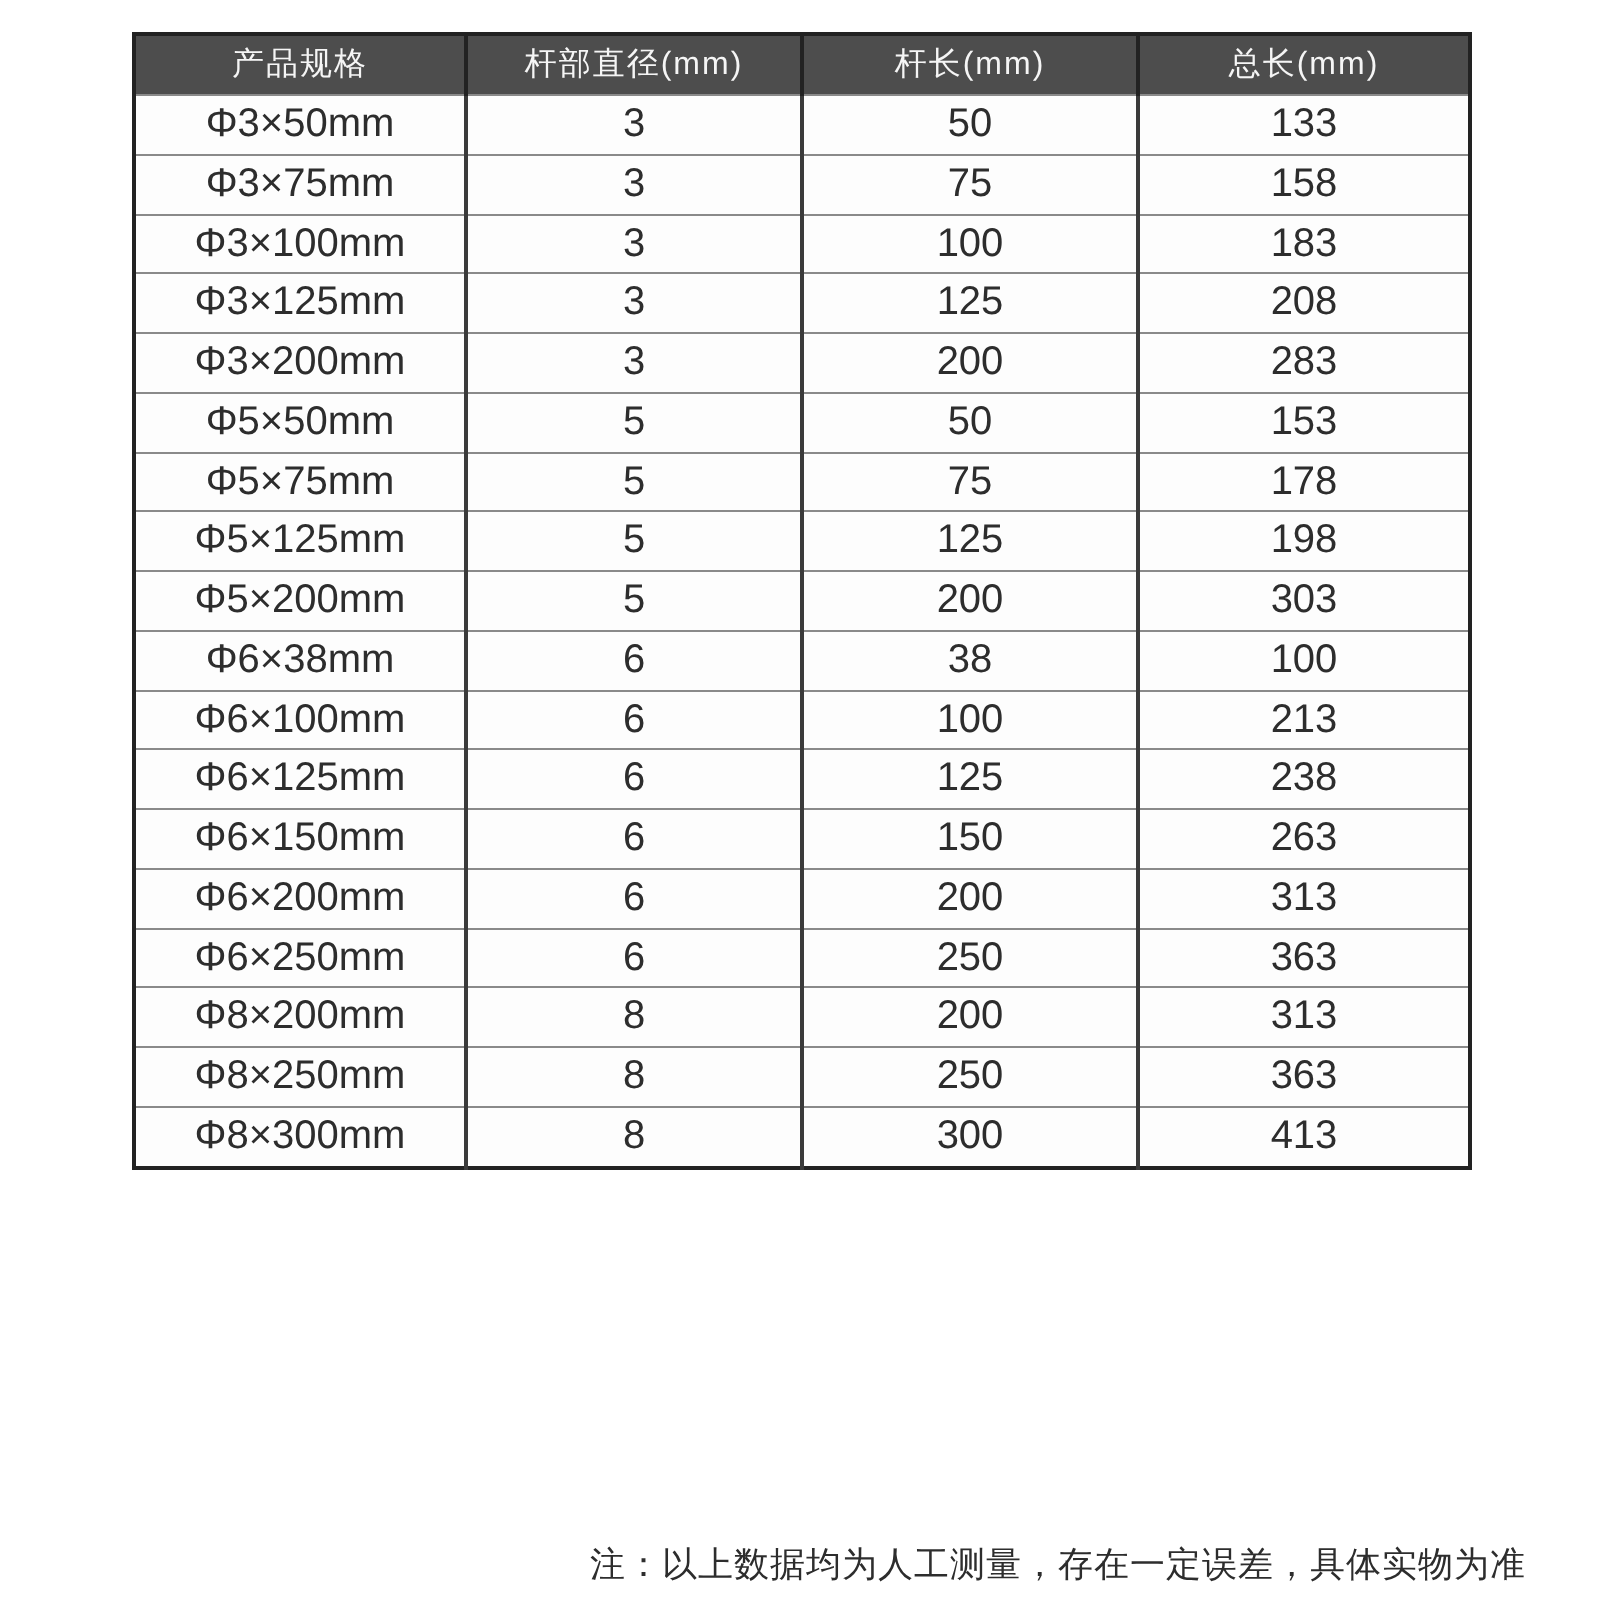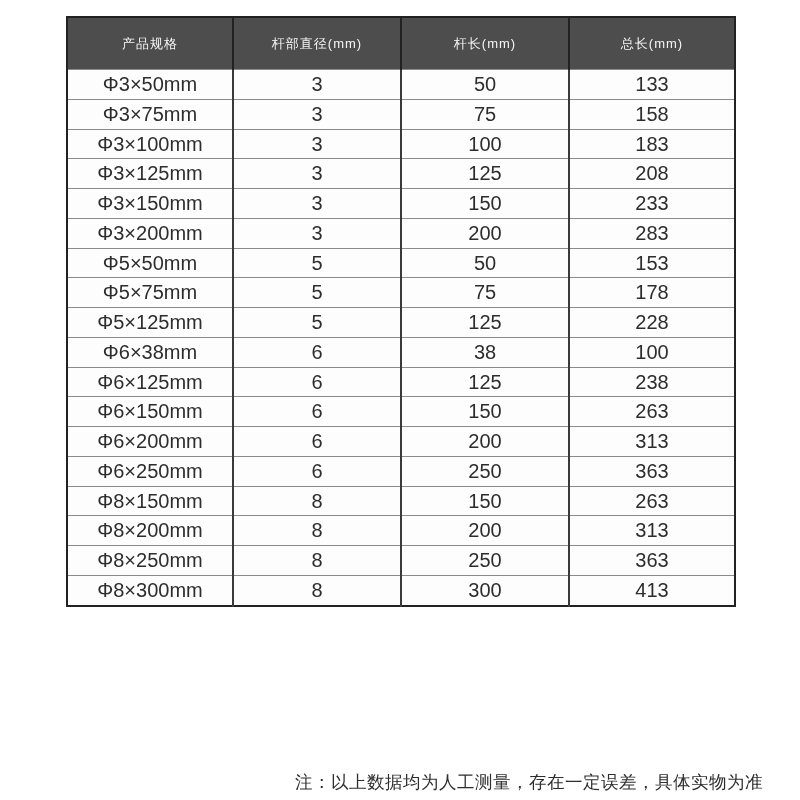--- a/index.html
+++ b/index.html
@@ -23,28 +23,28 @@
     table-layout: fixed;
     border: 2px solid var(--outer-border, #222222);
   }
   .spec-table col.c1 { width: 166px; }
   .spec-table col.c2 { width: 168px; }
   .spec-table col.c3 { width: 168px; }
   .spec-table col.c4 { width: 166px; }
   .spec-table th {
     background: var(--header-bg, #4d4d4d);
     color: var(--header-text, #f5f5f5);
-    font-size: 13px;
+    font-size: 16px;
     font-weight: normal;
     letter-spacing: 1px;
     height: 29px;
     line-height: 29px;
     border-left: 2px solid var(--outer-border, #222222);
     border-bottom: 1px solid var(--row-border, #8a8a8a);
-    padding: 11px;
+    padding: 0;
     white-space: nowrap;
     overflow: hidden;
   }
   .spec-table th:first-child { border-left: none; }
   .spec-table td {
     background: #fdfdfd;
     color: var(--body-text, #2d2d2d);
     font-size: 20px;
     height: 28.75px;
     line-height: 28.75px;
@@ -105,26 +105,20 @@
           <td>100</td>
           <td>183</td>
         </tr>
         <tr>
           <td>Φ3×125mm</td>
           <td>3</td>
           <td>125</td>
           <td>208</td>
         </tr>
         <tr>
-          <td>Φ3×150mm</td>
-          <td>3</td>
-          <td>150</td>
-          <td>233</td>
-        </tr>
-        <tr>
           <td>Φ3×200mm</td>
           <td>3</td>
           <td>200</td>
           <td>283</td>
         </tr>
         <tr>
           <td>Φ5×50mm</td>
           <td>5</td>
           <td>50</td>
           <td>153</td>
@@ -132,29 +126,41 @@
         <tr>
           <td>Φ5×75mm</td>
           <td>5</td>
           <td>75</td>
           <td>178</td>
         </tr>
         <tr>
           <td>Φ5×125mm</td>
           <td>5</td>
           <td>125</td>
-          <td>228</td>
+          <td>198</td>
+        </tr>
+        <tr>
+          <td>Φ5×200mm</td>
+          <td>5</td>
+          <td>200</td>
+          <td>303</td>
         </tr>
         <tr>
           <td>Φ6×38mm</td>
           <td>6</td>
           <td>38</td>
           <td>100</td>
         </tr>
         <tr>
+          <td>Φ6×100mm</td>
+          <td>6</td>
+          <td>100</td>
+          <td>213</td>
+        </tr>
+        <tr>
           <td>Φ6×125mm</td>
           <td>6</td>
           <td>125</td>
           <td>238</td>
         </tr>
         <tr>
           <td>Φ6×150mm</td>
           <td>6</td>
           <td>150</td>
           <td>263</td>
@@ -163,26 +169,20 @@
           <td>Φ6×200mm</td>
           <td>6</td>
           <td>200</td>
           <td>313</td>
         </tr>
         <tr>
           <td>Φ6×250mm</td>
           <td>6</td>
           <td>250</td>
           <td>363</td>
-        </tr>
-        <tr>
-          <td>Φ8×150mm</td>
-          <td>8</td>
-          <td>150</td>
-          <td>263</td>
         </tr>
         <tr>
           <td>Φ8×200mm</td>
           <td>8</td>
           <td>200</td>
           <td>313</td>
         </tr>
         <tr>
           <td>Φ8×250mm</td>
           <td>8</td>

